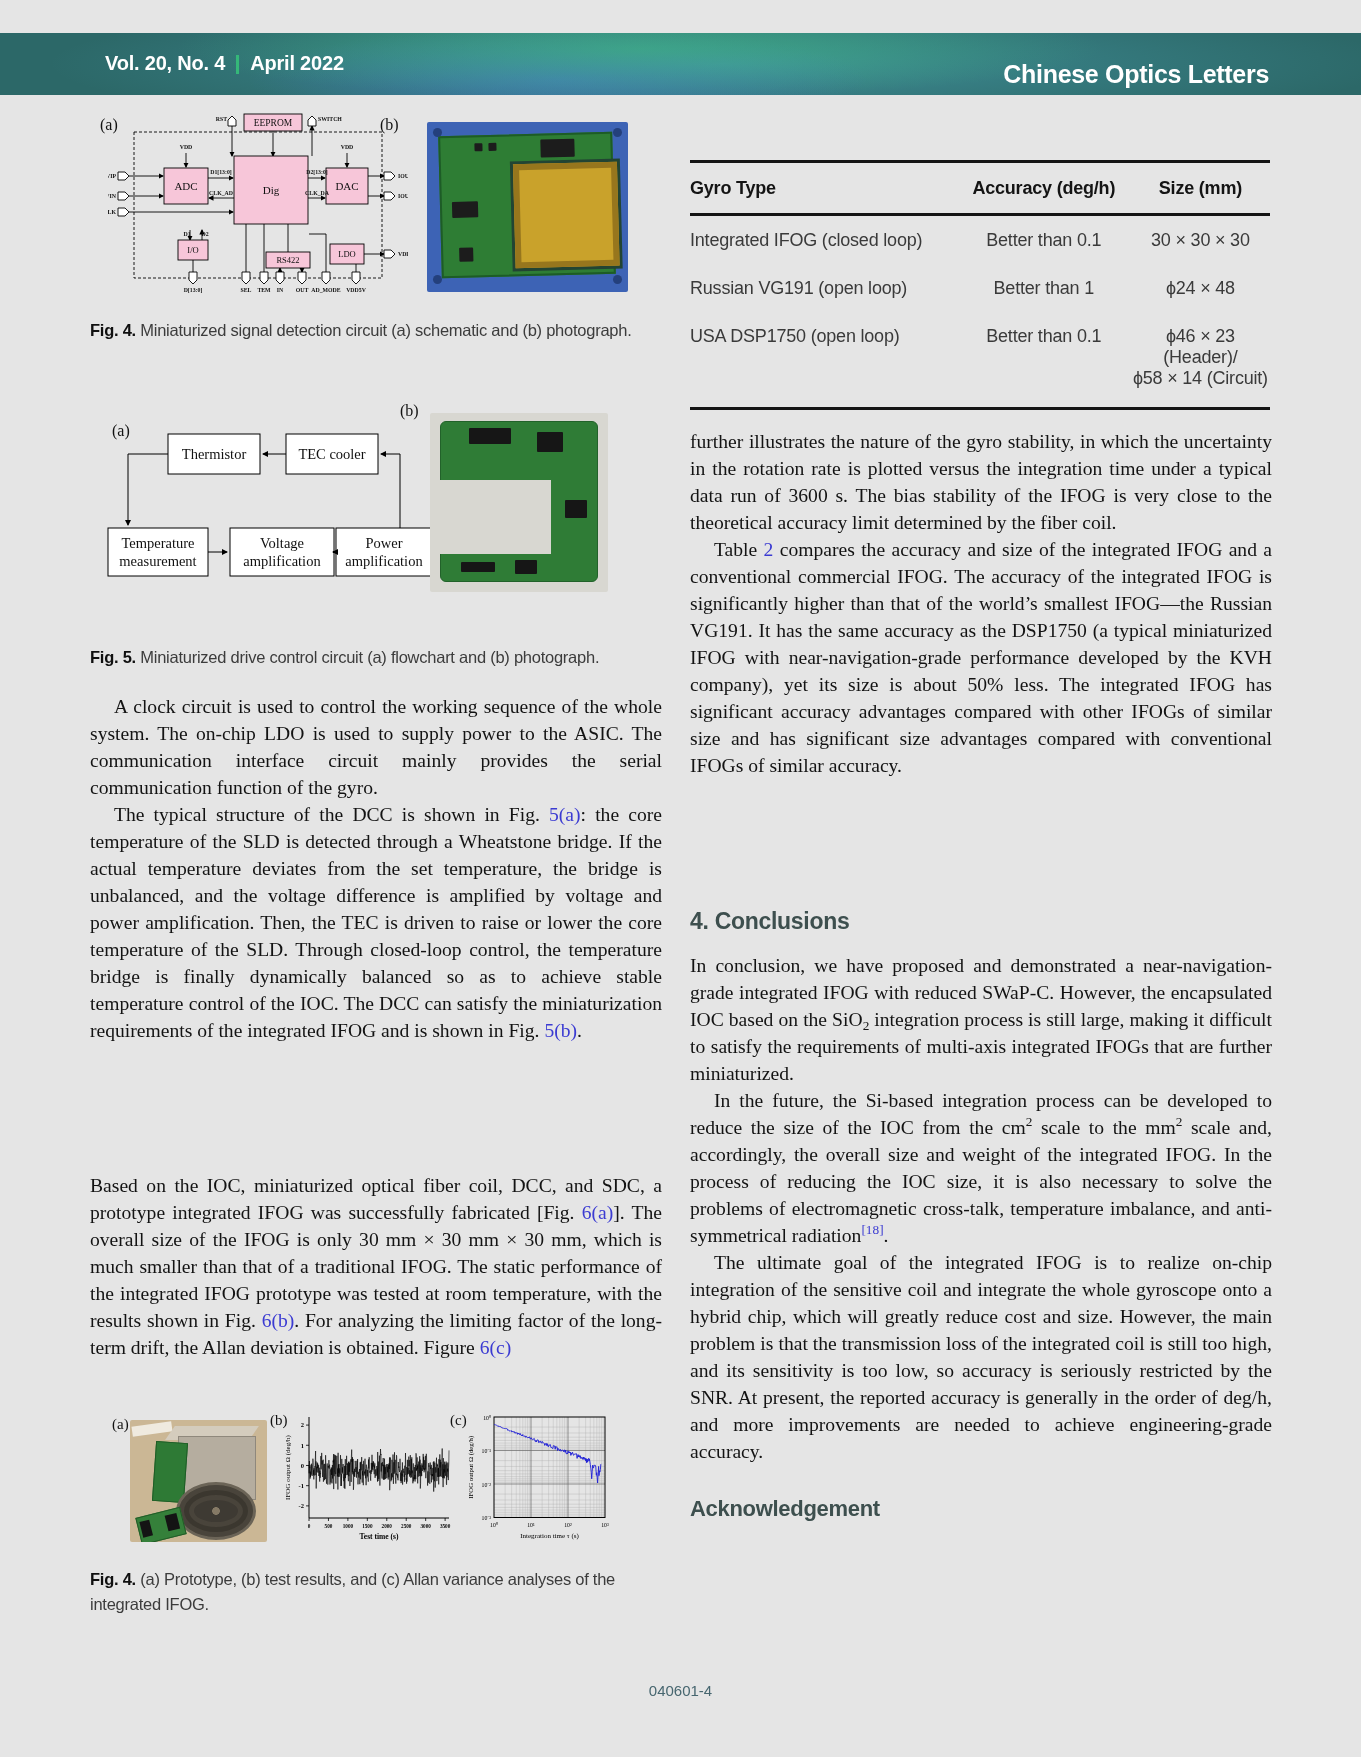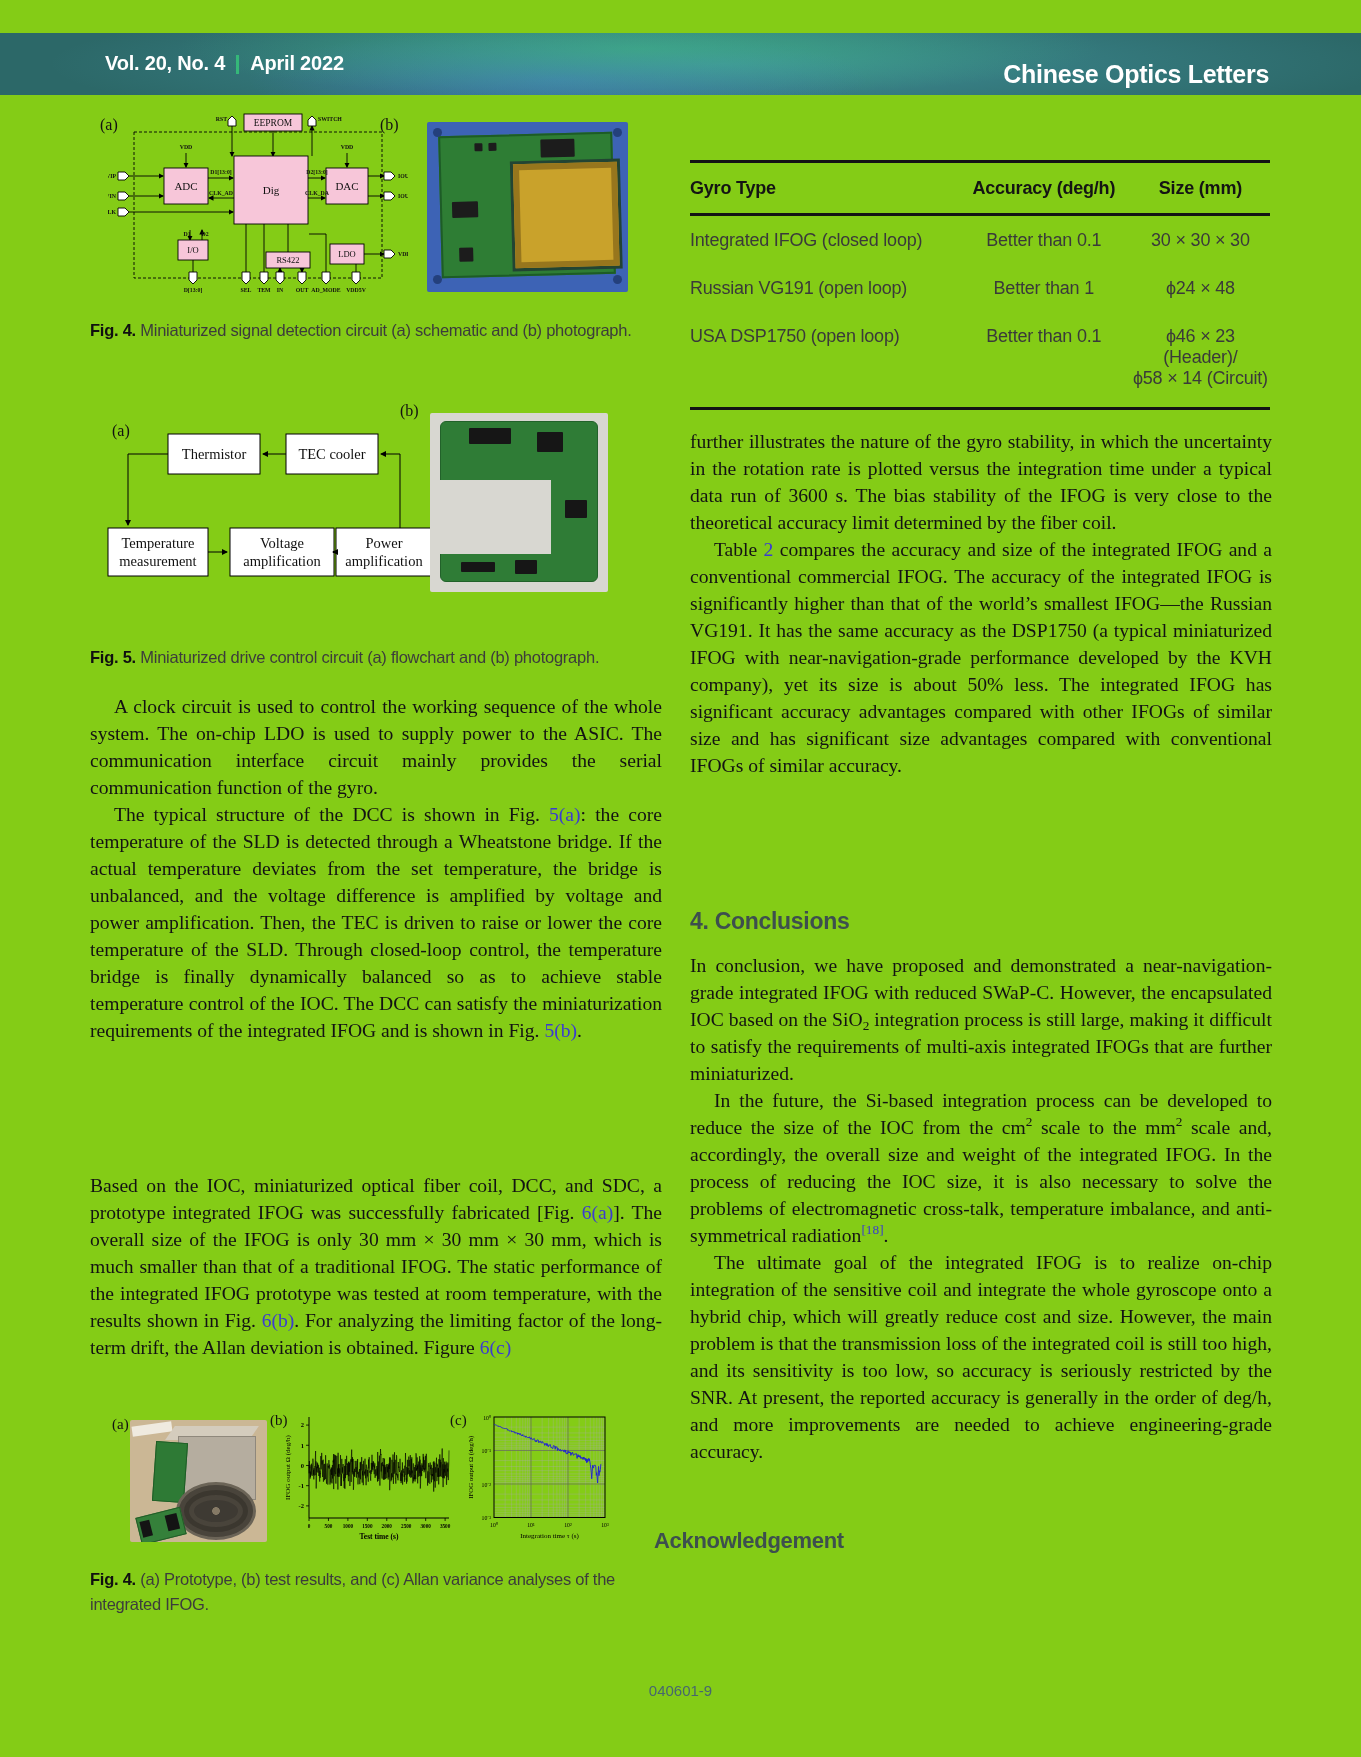--- a/index.html
+++ b/index.html
@@ -1,16 +1,16 @@
 <!DOCTYPE html>
 <html><head>
 <meta charset="utf-8">
 <style>
   html,body{margin:0;padding:0;background:#fff;}
-  .page{position:relative;width:1361px;height:1757px;background:#84cc16;overflow:hidden;
+  .page{position:relative;width:1361px;height:1757px;background:#e5e5e5;overflow:hidden;
         font-family:"Liberation Serif",serif;color:#141414;}
   
   .banner{position:absolute;top:33px;left:0;width:1361px;height:62px;
     background:
       radial-gradient(55% 130% at 47% 25%, rgba(62,190,125,.55) 0%, rgba(62,190,125,0) 62%),
       radial-gradient(38% 140% at 41% 75%, rgba(72,122,206,.55) 0%, rgba(72,122,206,0) 60%),
       radial-gradient(75% 170% at 53% 50%, rgba(86,188,208,.45) 0%, rgba(86,188,208,0) 66%),
       #2c6868;}
   .banner-left{position:absolute;left:105px;top:19px;color:#fff;
     font-family:"Liberation Sans",sans-serif;font-weight:bold;font-size:20px;letter-spacing:-.2px;}
@@ -429,18 +429,18 @@
   </div>
 
   <div class="abs heading" style="left:690px;top:908px;width:582px;">4. Conclusions</div>
 
   <div class="abs body-text" style="left:690px;top:952px;width:582px;">
     <p><span>In conclusion, we have proposed and demonstrated a near-navigation-grade integrated IFOG with reduced SWaP-C. However, the encapsulated IOC based on the SiO</span><sub class="small">2</sub><span> integration process is still large, making it difficult to satisfy the requirements of multi-axis integrated IFOGs that are further miniaturized.</span></p>
     <p class="ind"><span>In the future, the Si-based integration process can be developed to reduce the size of the IOC from the cm</span><sup class="small">2</sup><span> scale to the mm</span><sup class="small">2</sup><span> scale and, accordingly, the overall size and weight of the integrated IFOG. In the process of reducing the IOC size, it is also necessary to solve the problems of electromagnetic cross-talk, temperature imbalance, and anti-symmetrical radiation</span><sup class="ref-sup"><a class="ref" href="#">[18]</a></sup><span>.</span></p>
     <p class="ind">The ultimate goal of the integrated IFOG is to realize on-chip integration of the sensitive coil and integrate the whole gyroscope onto a hybrid chip, which will greatly reduce cost and size. However, the main problem is that the transmission loss of the integrated coil is still too high, and its sensitivity is too low, so accuracy is seriously restricted by the SNR. At present, the reported accuracy is generally in the order of deg/h, and more improvements are needed to achieve engineering-grade accuracy.</p>
   </div>
 
-  <div class="abs heading" style="left:654px;top:1496px;width:582px;font-size:22px;margin-top:32px;">Acknowledgement</div>
-
-
-  <div class="footer">040601-9</div>
+  <div class="abs heading" style="left:690px;top:1496px;width:582px;font-size:22px;">Acknowledgement</div>
+
+
+  <div class="footer">040601-4</div>
 
 </div>
 
 </body></html>

